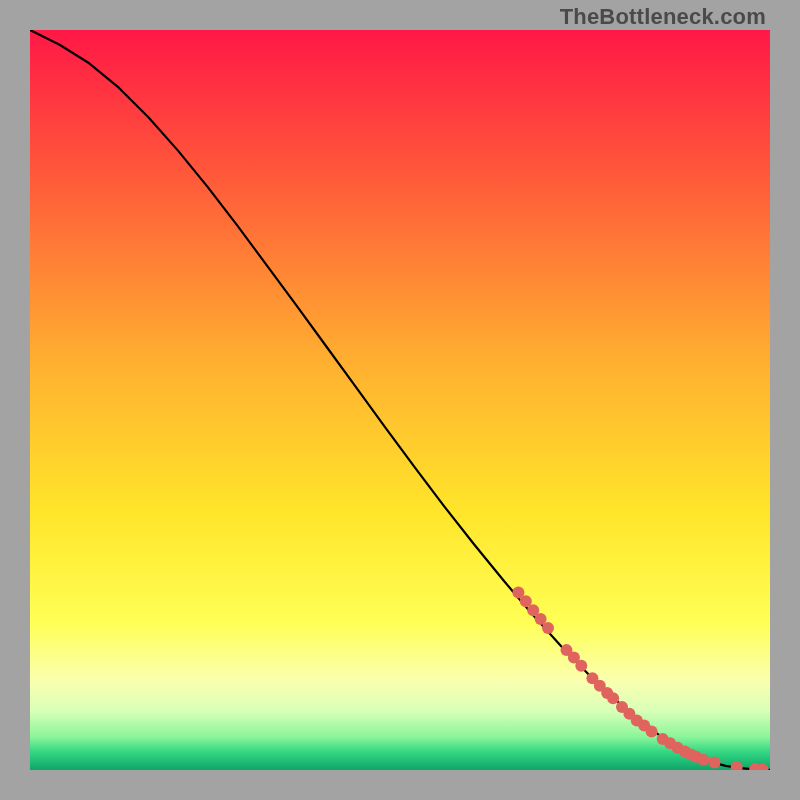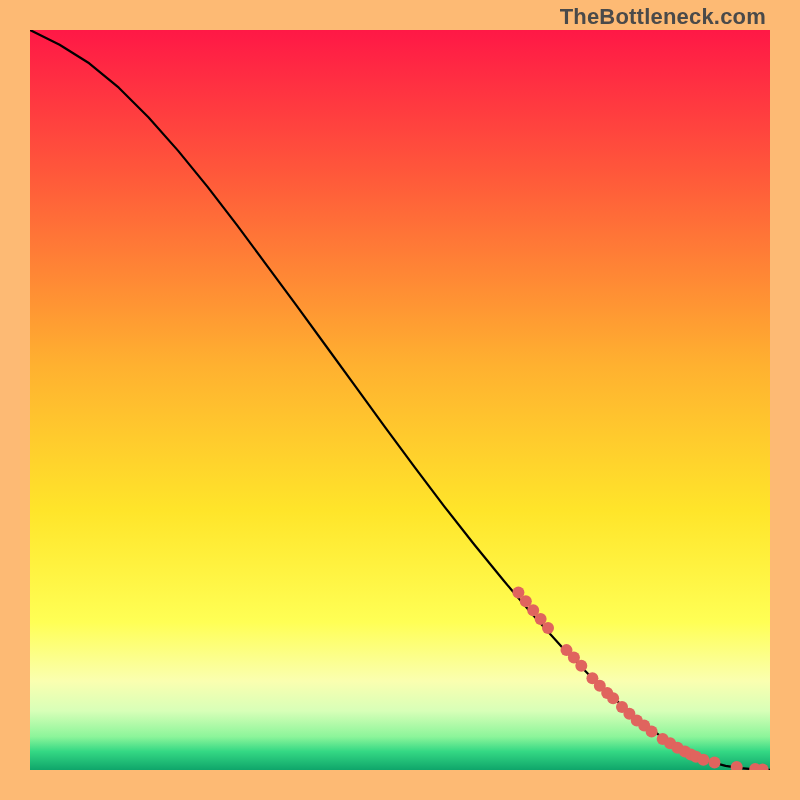--- a/index.html
+++ b/index.html
@@ -8,21 +8,21 @@
     width: 800px;
     height: 800px;
     background: #000;
     overflow: hidden;
     font-family: Arial, Helvetica, sans-serif;
   }
   .stage {
     position: relative;
     width: 800px;
     height: 800px;
-    background: #fdba74;
+    background: #a3a3a3;
   }
   .plot-area {
     position: absolute;
     left: 30px;
     top: 30px;
     width: 740px;
     height: 740px;
   }
   .plot-area svg {
     position: absolute;

